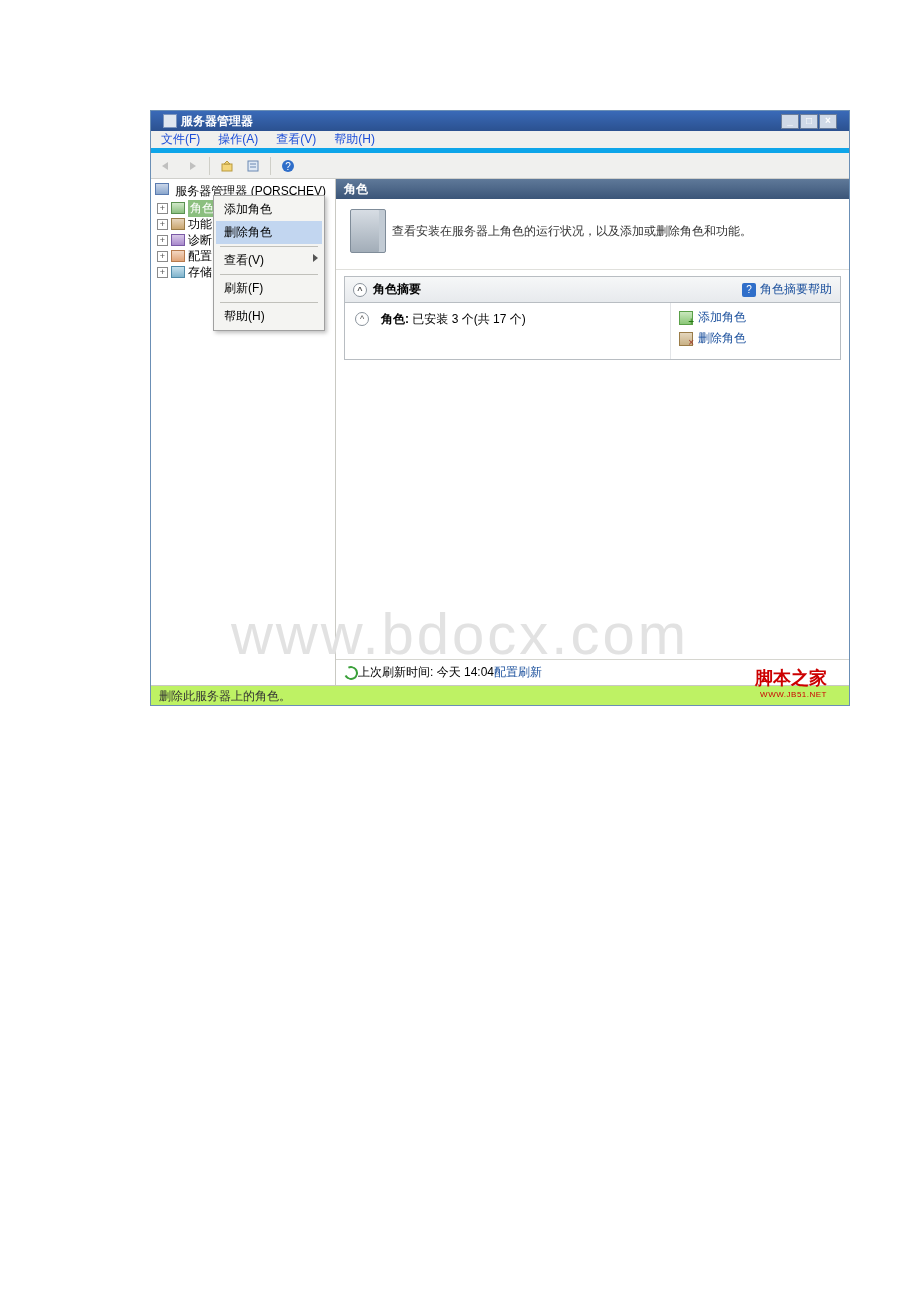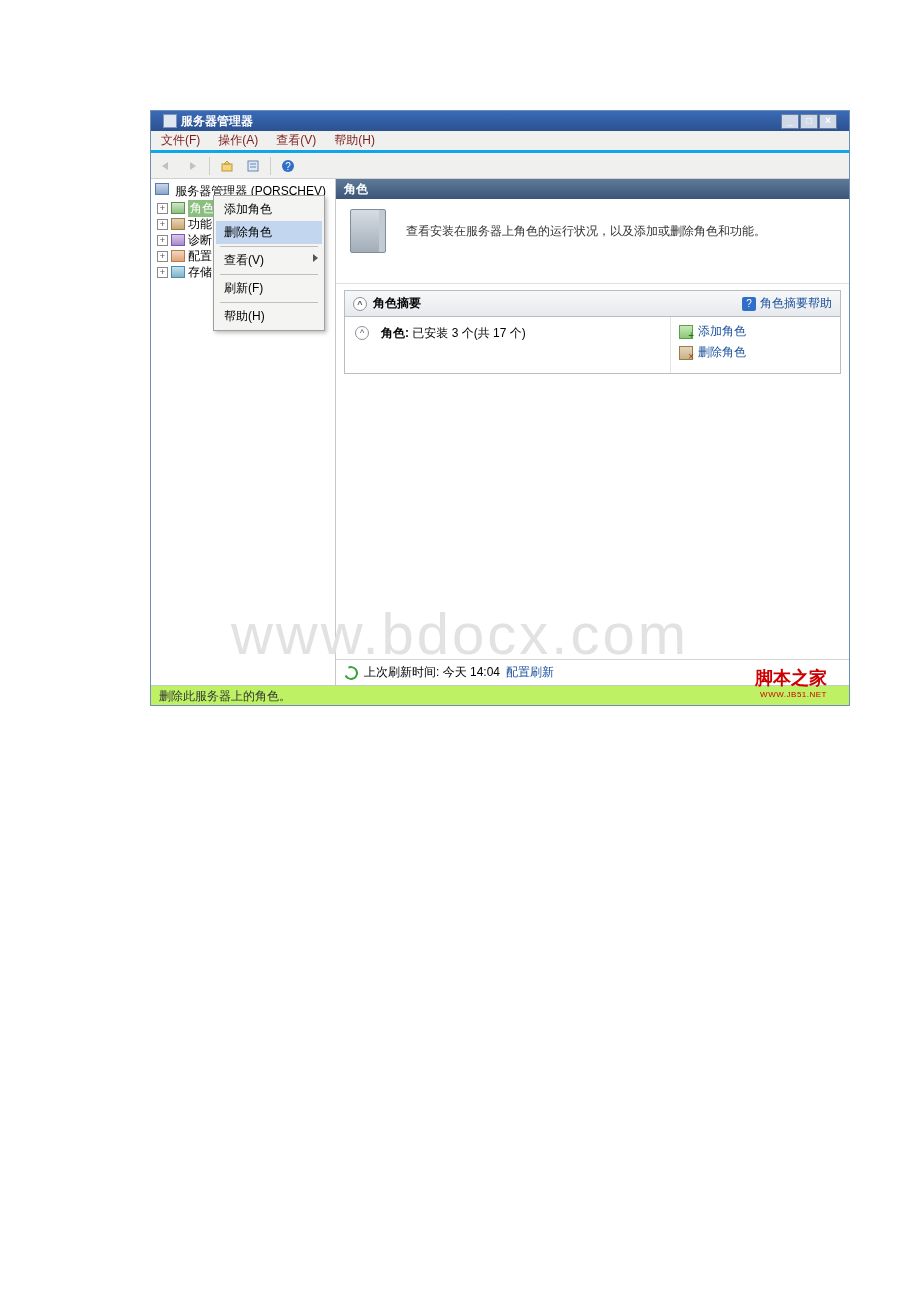--- a/index.html
+++ b/index.html
@@ -44,27 +44,27 @@
     display: flex; align-items: center; justify-content: center;
     font-size: 10px; line-height: 10px;
     font-family: Tahoma, sans-serif;
     cursor: pointer;
   }
 
   
   .menubar {
     height: 22px;
     background: #f0f0ee;
-    border-bottom: 3px solid #0ea5e9;
+    border-bottom: 5px solid #0ea5e9;
     display: flex;
     align-items: center;
     padding: 0 6px;
     gap: 10px;
     font-size: 12px;
-    color: #7f1d1d;
+    color: #1d4ed8;
   }
   .menuitem { padding: 2px 4px; cursor: default; }
 
   
   .toolbar {
     height: 26px;
     background: #f0f0ee;
     border-bottom: 1px solid #d0d0cc;
     display: flex;
     align-items: center;
@@ -144,22 +144,22 @@
   .page-header {
     height: 20px;
     background: linear-gradient(to bottom,#5f7999,#3b5578);
     color: #fff;
     display: flex; align-items: center;
     padding: 0 8px;
     font-weight: bold;
   }
   .desc-row {
     display: flex; align-items: center;
-    gap: 20px;
-    padding: 10px 14px 30px 14px;
+    gap: 6px;
+    padding: 10px 14px 16px 14px;
     border-bottom: 1px solid #e0e0dc;
   }
   .big-icon {
     width: 36px; height: 44px;
     background: linear-gradient(#d7dde4,#a2adb8);
     border: 1px solid #7f8c99;
     border-radius: 2px;
     box-shadow: inset -6px 0 0 #c2cbd4;
   }
   .desc-text { font-size: 12px; color: #333; }
@@ -222,21 +222,21 @@
   .mi-add { background:linear-gradient(#c9e7bd,#8bc777); border:1px solid #5aa048; position:relative; }
   .mi-add::after { content:"+"; position:absolute; right:-2px; bottom:-3px; font-size:10px; color:#247a12; }
   .mi-del { background:linear-gradient(#e4d6bd,#c9b185); border:1px solid #9a7c48; position:relative; }
   .mi-del::after { content:"×"; position:absolute; right:-2px; bottom:-3px; font-size:10px; color:#a03a2a; }
 
   .content-flex-fill { flex:1; }
 
   .refresh-row {
     border-top: 1px solid #d6d6d0;
     padding: 4px 8px;
-    display:flex; align-items:center; gap:6px;
+    display:flex; align-items:center; 
     font-size: 12px;
   }
   .refresh-icon {
     width:14px; height:14px; border-radius:50%;
     border:2px solid #3aa03a; border-left-color:transparent;
     transform: rotate(20deg);
   }
   .refresh-link { color:#1a4f9c; cursor:pointer; }
 
   .statusbar {

